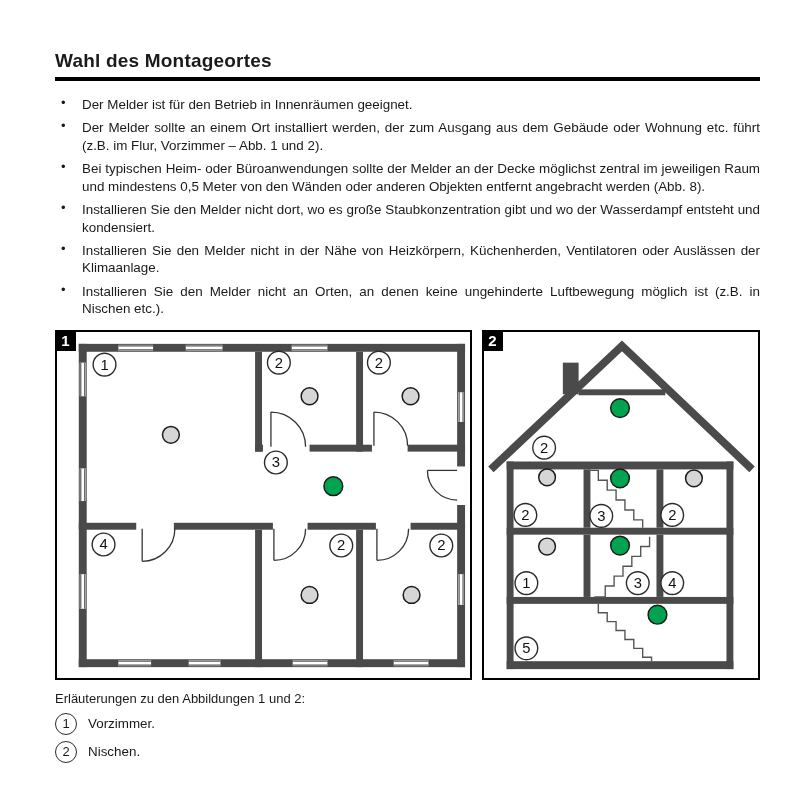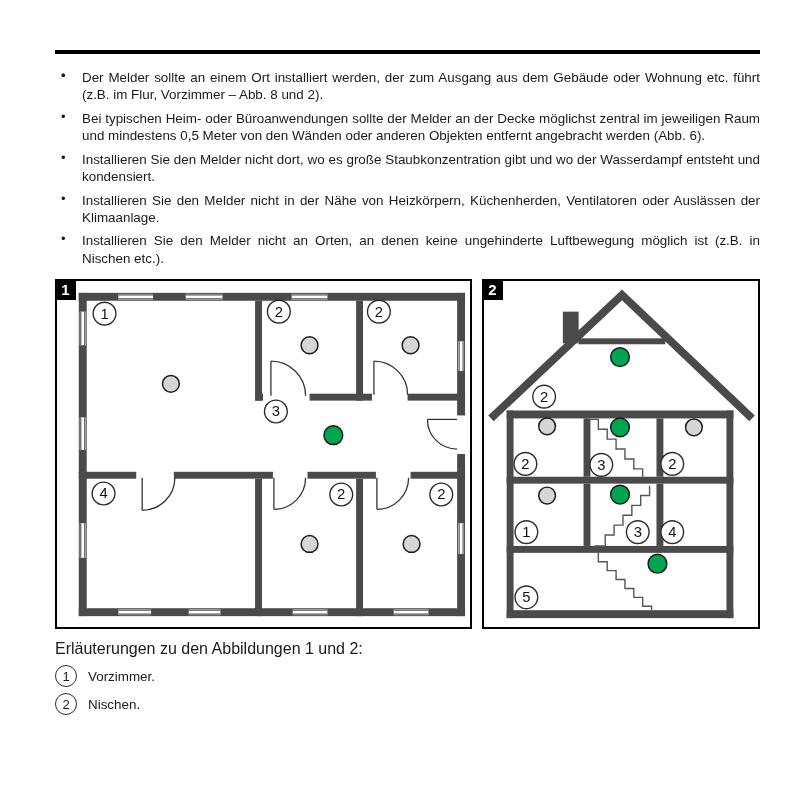--- a/index.html
+++ b/index.html
@@ -32,37 +32,38 @@
   .stairs{stroke:#555;stroke-width:1.4;fill:none;}
   .roof{stroke:var(--wall,#4a4a4a);stroke-width:8;fill:none;}
   .det{stroke:#1c1c1c;stroke-width:1.5;}
   .det.gray{fill:var(--detector-gray,#d6d6d6);}
   .det.green{fill:var(--detector-green,#00a34f);}
   .room-label circle{fill:#fff;stroke:var(--label-stroke,#2b2b2b);stroke-width:1.4;}
   .room-label text{font-family:"Liberation Sans",sans-serif;font-size:15px;fill:#111;
     text-anchor:middle;}
 
   .legend{margin-top:11px;}
-  .legend-heading{font-size:16px;margin:0 0 7px 0;}
+  .legend-heading{font-size:13px;margin:0 0 7px 0;}
   .legend-item{display:flex;align-items:center;gap:11px;margin:0 0 6px 0;font-size:13.4px;}
   .num-circle{width:20px;height:20px;border:1.6px solid #2b2b2b;border-radius:50%;
     display:inline-flex;align-items:center;justify-content:center;font-size:13px;
     flex:0 0 auto;}
 </style>
 </head>
 <body>
 
 <div class="page">
 
+  <h1 class="title">Wahl des Montageortes</h1>
   <div class="rule"></div>
 
   <ul class="bullets">
-      <li><span class="dot">•</span></li>
-      <li><span class="dot">•</span><span>Der Melder sollte an einem Ort installiert werden, der zum Ausgang aus dem Gebäude oder Wohnung etc. führt (z.B. im Flur, Vorzimmer – Abb. 8 und 2).</span></li>
-      <li><span class="dot">•</span><span>Bei typischen Heim- oder Büroanwendungen sollte der Melder an der Decke möglichst zentral im jeweiligen Raum und mindestens 0,5 Meter von den Wänden oder anderen Objekten entfernt angebracht werden (Abb. 6).</span></li>
+      <li><span class="dot">•</span><span>Der Melder ist für den Betrieb in Innenräumen geeignet.</span></li>
+      <li><span class="dot">•</span><span>Der Melder sollte an einem Ort installiert werden, der zum Ausgang aus dem Gebäude oder Wohnung etc. führt (z.B. im Flur, Vorzimmer – Abb. 1 und 2).</span></li>
+      <li><span class="dot">•</span><span>Bei typischen Heim- oder Büroanwendungen sollte der Melder an der Decke möglichst zentral im jeweiligen Raum und mindestens 0,5 Meter von den Wänden oder anderen Objekten entfernt angebracht werden (Abb. 8).</span></li>
       <li><span class="dot">•</span><span>Installieren Sie den Melder nicht dort, wo es große Staubkonzentration gibt und wo der Wasserdampf entsteht und kondensiert.</span></li>
       <li><span class="dot">•</span><span>Installieren Sie den Melder nicht in der Nähe von Heizkörpern, Küchenherden, Ventilatoren oder Auslässen der Klimaanlage.</span></li>
       <li><span class="dot">•</span><span>Installieren Sie den Melder nicht an Orten, an denen keine ungehinderte Luftbewegung möglich ist (z.B. in Nischen etc.).</span></li>
     </ul>
 
   <div class="figures">
 
     <div class="figbox f1">
       <div class="badge">1</div>
       <svg viewBox="0 0 417 350" preserveAspectRatio="none">

